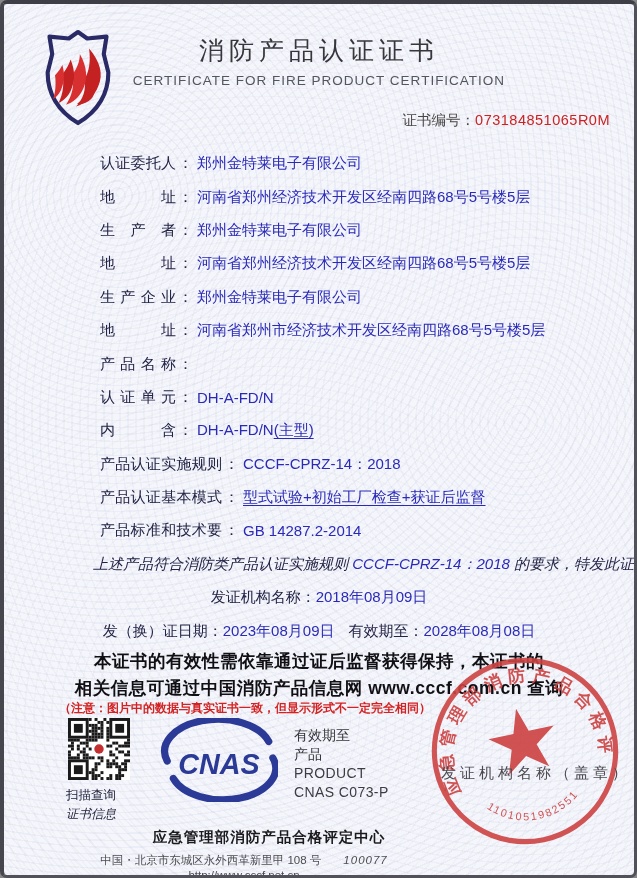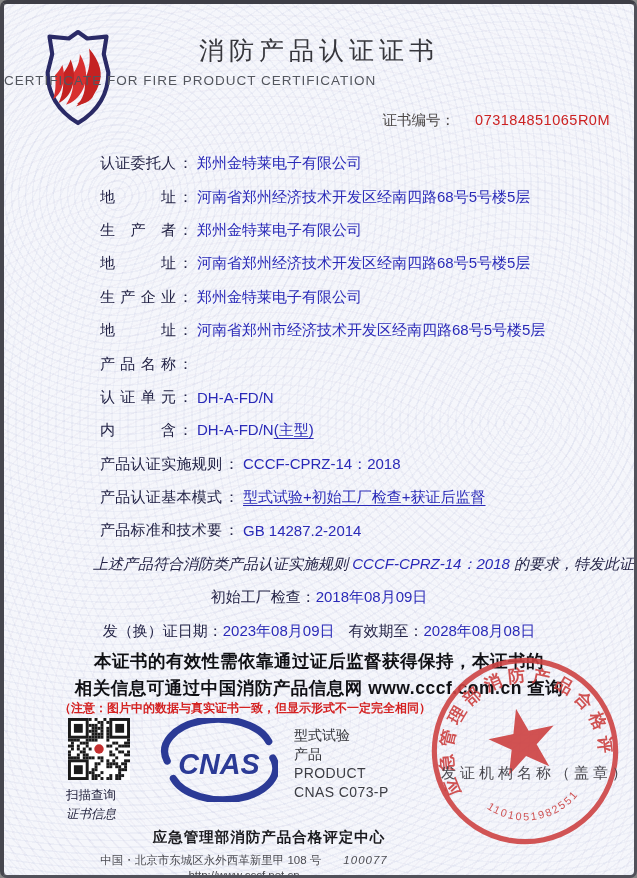--- a/index.html
+++ b/index.html
@@ -17,24 +17,24 @@
     background-color:#f5f6fb;
     background-image:
       repeating-radial-gradient(circle at 18% 22%, rgba(120,135,190,.075) 0 1.5px, transparent 1.5px 7px),
       repeating-radial-gradient(circle at 82% 48%, rgba(120,135,190,.06) 0 1.5px, transparent 1.5px 8px),
       repeating-radial-gradient(circle at 42% 82%, rgba(150,125,175,.05) 0 1.5px, transparent 1.5px 9px);
     border-radius: 7px;
   }
   .abs{position:absolute;}
   
   .title-cn{top:30px;left:0;width:100%;text-align:center;font-size:25px;letter-spacing:5px;font-weight:500;color:#36363c;}
-  .title-en{top:69px;left:0;width:100%;font-size:13.5px;letter-spacing:1px;color:#53565e;}
+  .title-en{top:69px;left:0;width:100%;text-align:center;font-size:13.5px;letter-spacing:1px;color:#53565e;}
   .certno{top:107px;right:24px;font-size:14.5px;}
   .certno .lbl{color:#4a4646;}
-  .certno .val{color:#cc2222;letter-spacing:.5px;margin-left:20px;}
+  .certno .val{color:#cc2222;letter-spacing:.5px;}
   
   #fields{top:143px;left:96px;right:20px;}
   .frow{height:33.4px;display:flex;align-items:center;font-size:15px;}
   .flabel{display:inline-block;width:76px;text-align:justify;text-align-last:justify;color:#232346;flex:0 0 auto;}
   .flabel.wide{width:122px;}
   .fcolon{color:#232346;margin:0 4px 0 2px;flex:0 0 auto;}
   .fvalue{color:#2a2ab8;white-space:nowrap;}
   .ul{text-decoration:underline;text-underline-offset:3px;}
   
   .statement{top:551px;left:0;width:100%;text-align:right;font-size:15px;color:#232346;font-style:italic;}
@@ -145,21 +145,21 @@
       <span class="fcolon">：</span>
       <span class="fvalue"><span>GB 14287.2-2014</span></span>
     </div>
     </div>
 
   <div class="abs statement">
     <span>上述产品符合消防类产品认证实施规则 </span><span class="rule">CCCF-CPRZ-14：2018</span><span> 的要求，特发此证</span>
   </div>
 
   <div class="abs dateline dateline1">
-    <span>初始工厂检查：</span><span class="dval">2018年08月09日</span>
+    <span>发证机构名称：</span><span class="dval">2018年08月09日</span>
   </div>
 
   <div class="abs dateline dateline2">
     <span>发（换）证日期：</span><span class="dval">2023年08月09日</span><span class="gap"></span><span>有效期至：</span><span class="dval">2028年08月08日</span>
   </div>
 
   <div class="abs boldline bold1">本证书的有效性需依靠通过证后监督获得保持，本证书的</div>
   <div class="abs boldline bold2">相关信息可通过中国消防产品信息网 www.cccf.com.cn 查询</div>
   <div class="abs rednote">（注意：图片中的数据与真实证书一致，但显示形式不一定完全相同）</div>
 
@@ -315,21 +315,21 @@
   </svg>
   <div class="abs qrcap qrcap1">扫描查询</div>
   <div class="abs qrcap qrcap2">证书信息</div>
 
   <svg class="abs cnas-logo" viewBox="0 0 230 160">
     <path d="M14,82 A100,60 0 0 1 212,44" fill="none" stroke="#2b3a96" stroke-width="14" stroke-linecap="round"></path>
     <path d="M220,76 A100,60 0 0 1 26,116" fill="none" stroke="#2b3a96" stroke-width="14" stroke-linecap="round"></path>
     <text x="115" y="107" text-anchor="middle" font-size="56" font-weight="bold" font-style="italic" font-family="Liberation Sans, sans-serif" fill="#2b3a96">CNAS</text>
   </svg>
   <div class="abs cnas-text">
-    <div>型式试验</div>
+    <div>有效期至</div>
     <div>产品</div>
     <div class="en">PRODUCT</div>
     <div class="en">CNAS C073-P</div>
   </div>
 
   <svg class="abs stamp" viewBox="0 0 200 200">
     <defs>
       <path id="ringPath" d="M 32,128 A 72,72 0 1 1 168,128" fill="none"></path>
       <path id="numPath" d="M 48,142 A 66,66 0 0 0 152,142" fill="none"></path>
     </defs>

